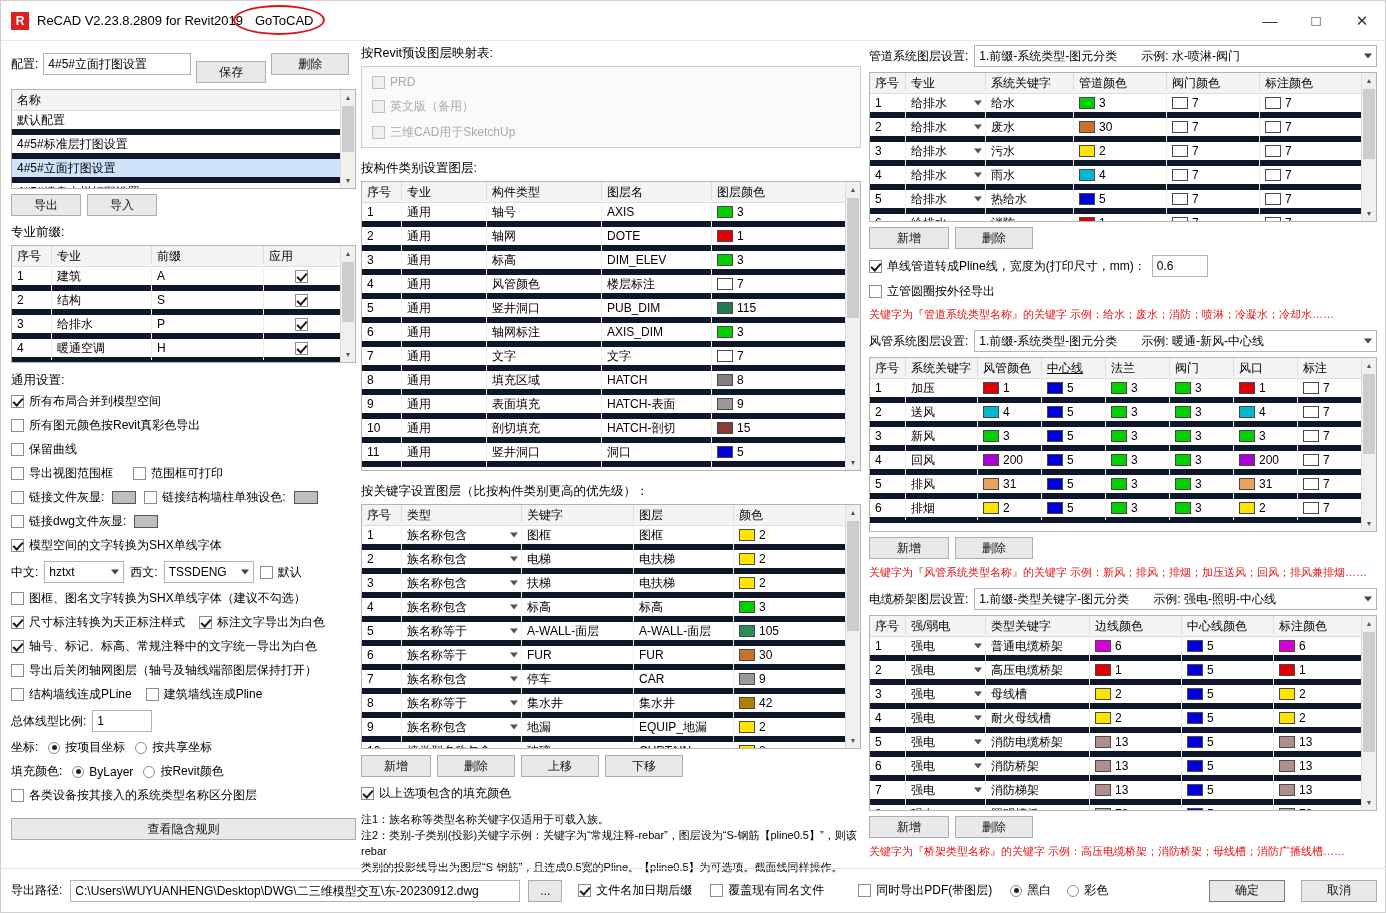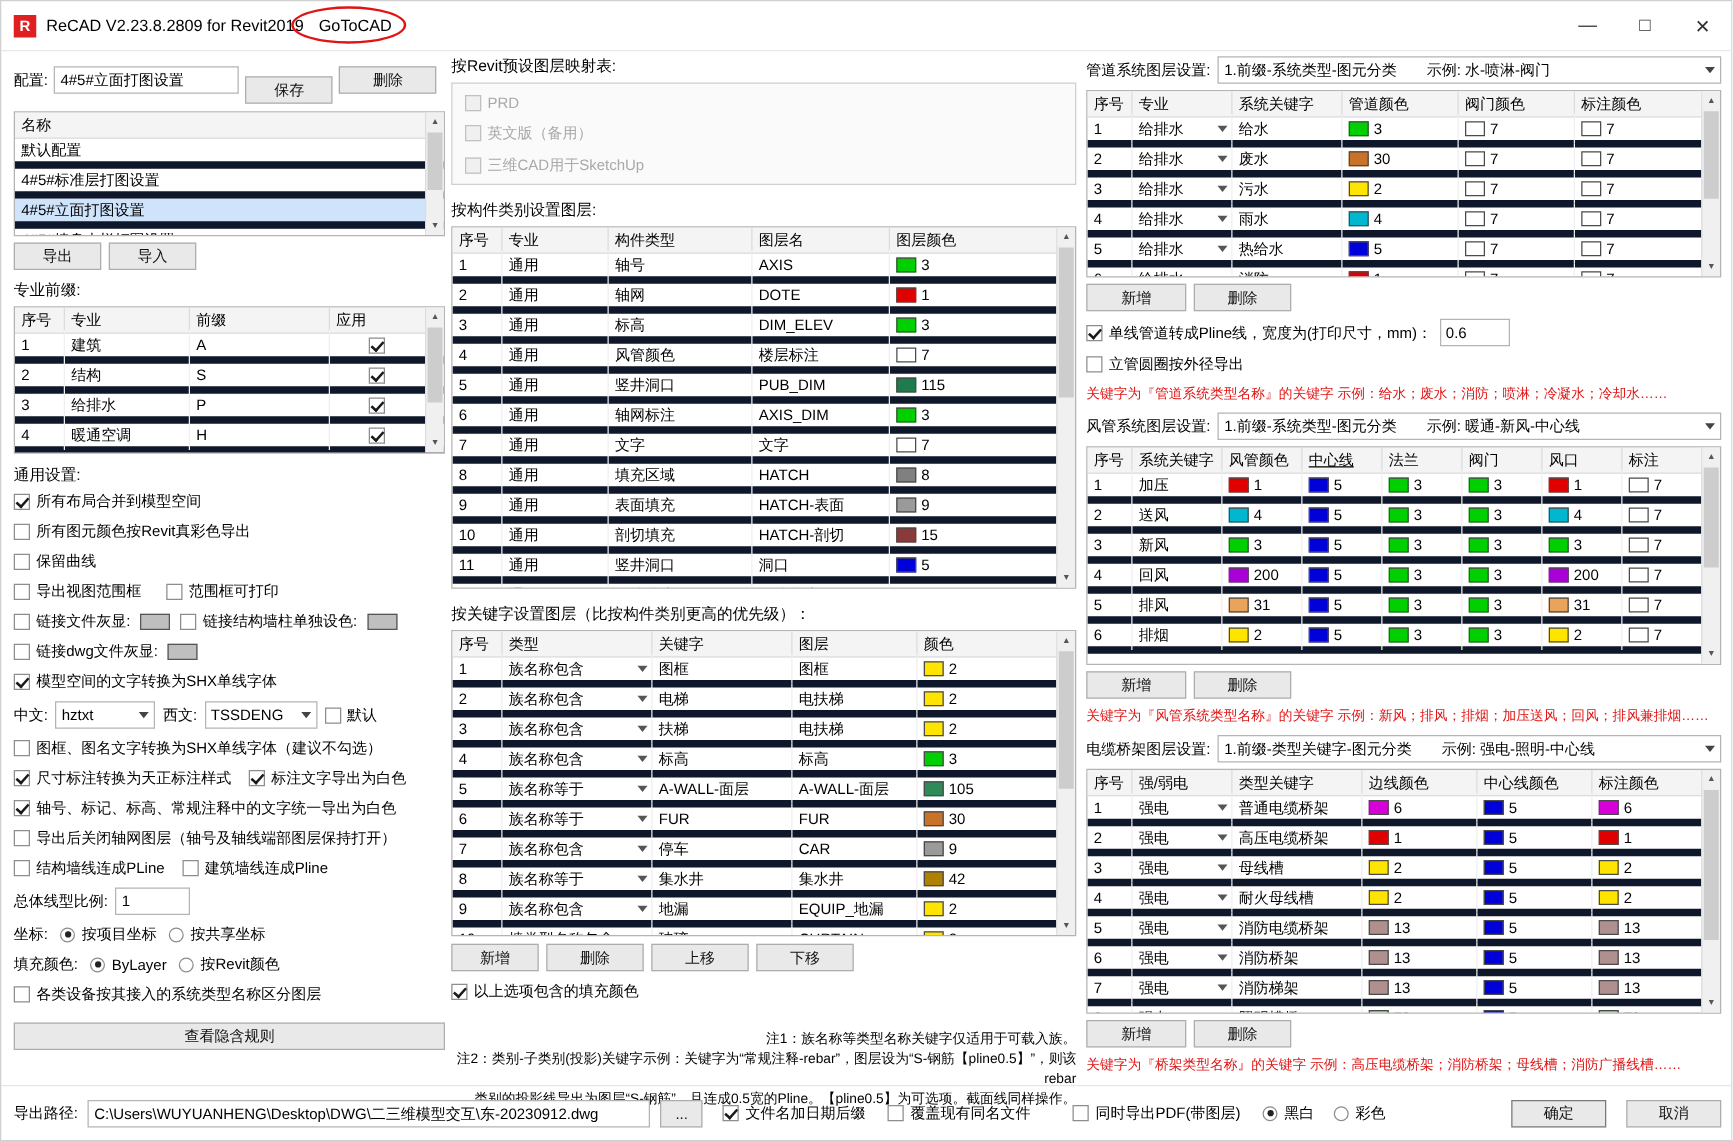--- a/index.html
+++ b/index.html
@@ -658,21 +658,21 @@
       <div class="btn" style="width:78px;">删除</div>
       <div class="btn" style="width:78px;">上移</div>
       <div class="btn" style="width:78px;">下移</div>
     </div>
 
     <label class="chk" style="margin-top:8px;">
         <span class="box on"></span>
         <span>以上选项包含的填充颜色</span>
       </label>
 
-    <div style="margin-top:20px; line-height:16px;text-align:right;">
+    <div style="margin-top:8px; line-height:16px;">
       <div style="font-size:11px;">注1：族名称等类型名称关键字仅适用于可载入族。</div>
       <div style="font-size:11px;">注2：类别-子类别(投影)关键字示例：关键字为“常规注释-rebar”，图层设为“S-钢筋【pline0.5】”，则该rebar</div>
       <div style="font-size:11px;">类别的投影线导出为图层“S-钢筋”，且连成0.5宽的Pline。【pline0.5】为可选项。截面线同样操作。</div>
     </div>
   </div>
 
   <div style="position:absolute; left:868px; top:44px; width:508px;">
 
     
     <div style="display:flex; align-items:center; gap:6px;">

